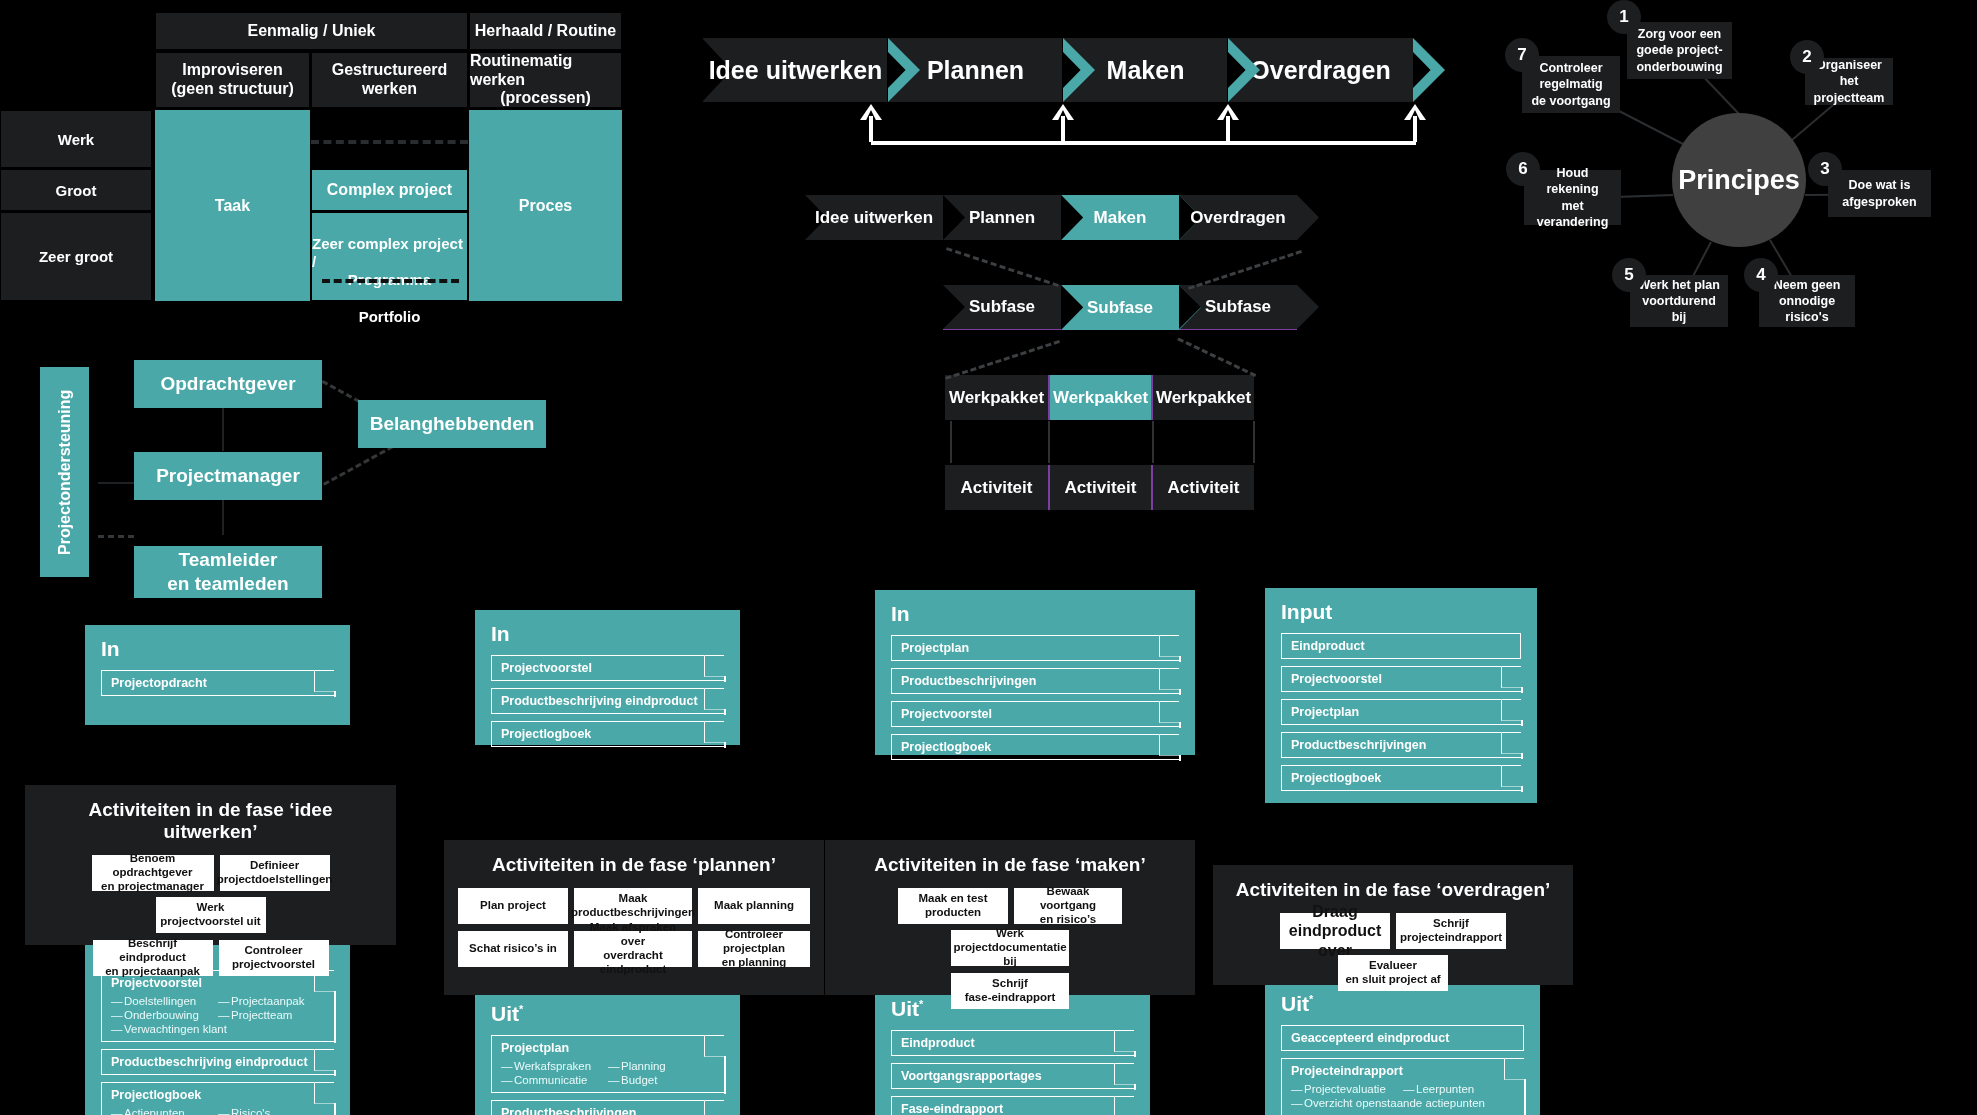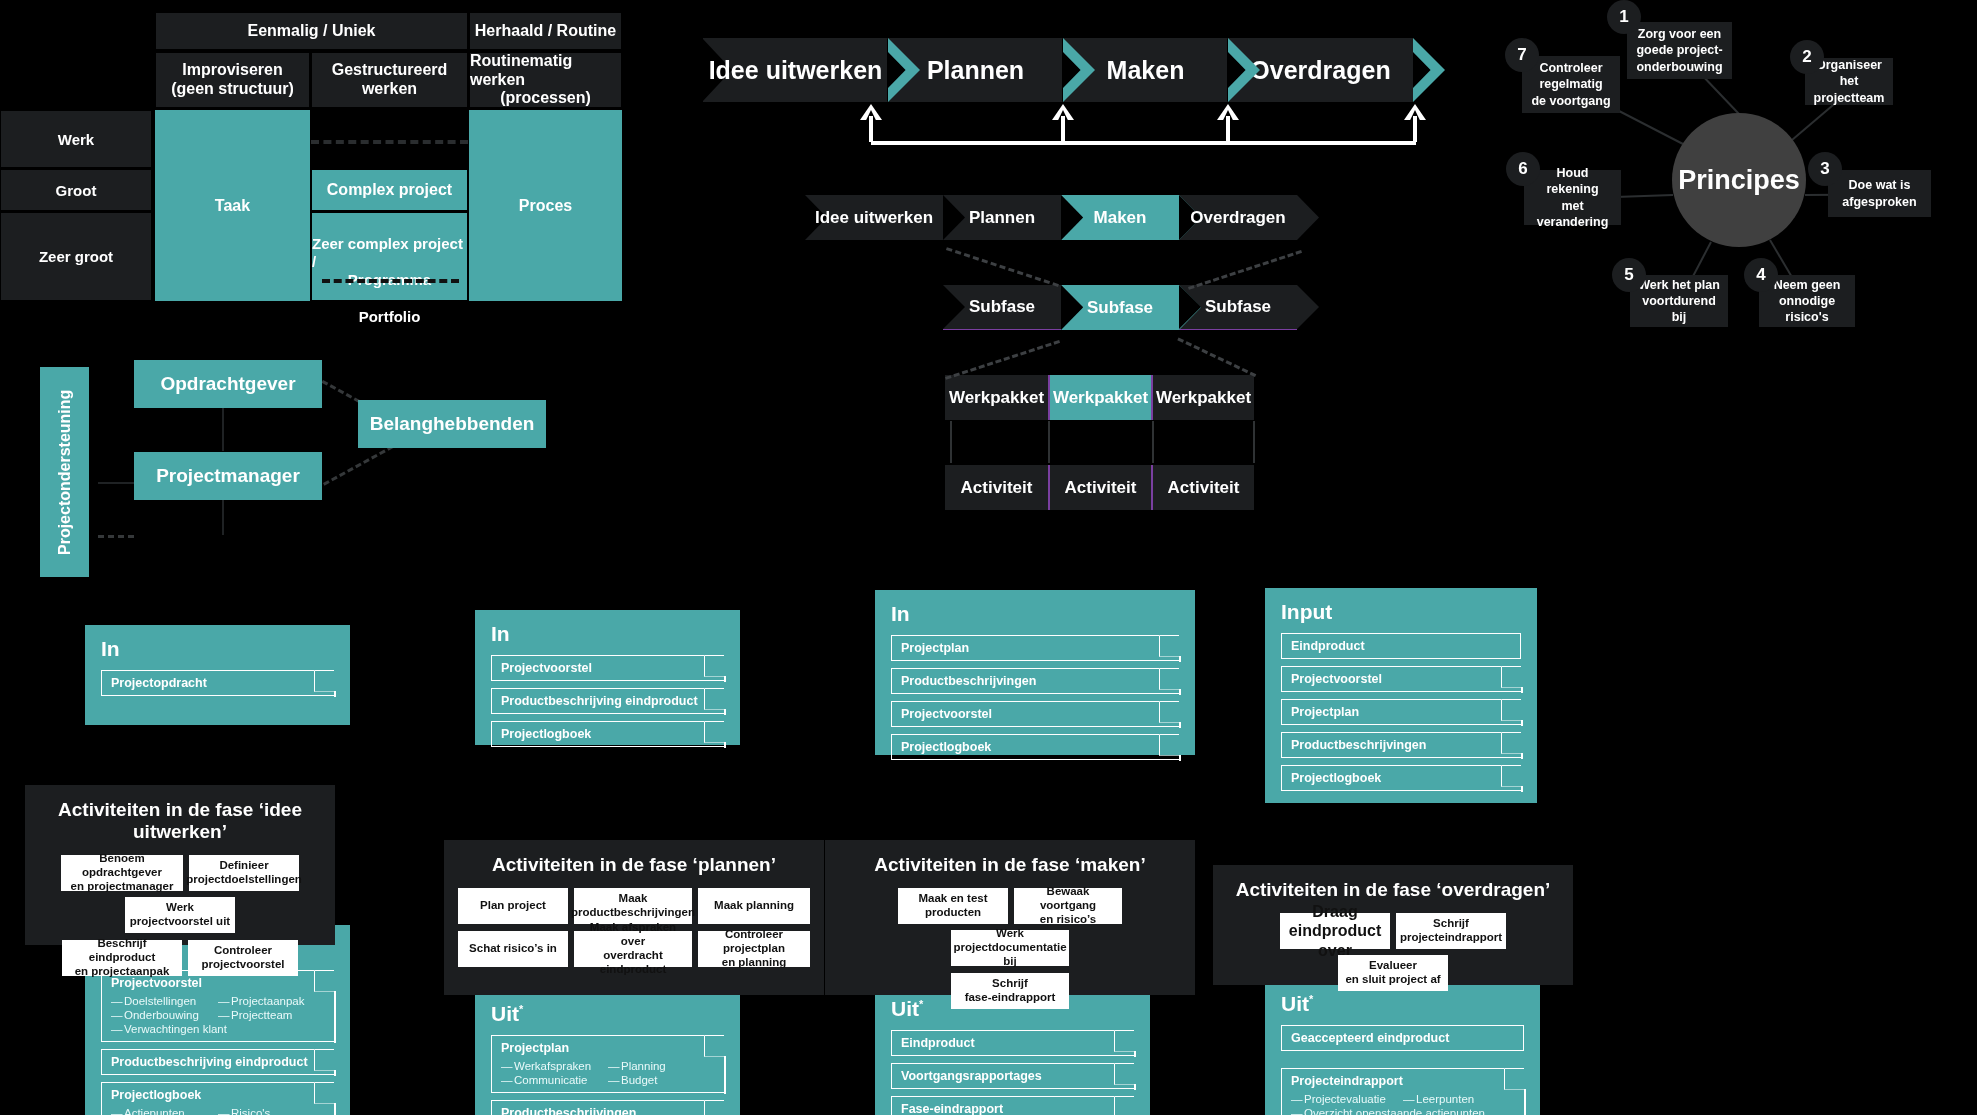--- a/index.html
+++ b/index.html
@@ -246,20 +246,24 @@
 <div class="abs" id="org">
     <div style="position: absolute; left: 222px; top: 52px; width: 2px; height: 44px; background: rgb(31, 34, 36);"></div>
     <div style="position: absolute; left: 222px; top: 132px; width: 2px; height: 48px; background: rgb(31, 34, 36);"></div>
     <div style="position: absolute; left: 98px; top: 127px; width: 36px; height: 2px; background: rgb(31, 34, 36);"></div>
     <div style="position: absolute; left: 98px; top: 180px; width: 36px; height: 0px; border-top: 3px dashed rgb(53, 56, 58); transform-origin: 0px 0px; transform: rotate(0deg);"></div>
     <div style="position: absolute; left: 323px; top: 25px; width: 87.7097px; height: 0px; border-top: 3px dashed rgb(53, 56, 58); transform-origin: 0px 0px; transform: rotate(28.6105deg);"></div>
     <div style="position: absolute; left: 323px; top: 128px; width: 87.7097px; height: 0px; border-top: 3px dashed rgb(53, 56, 58); transform-origin: 0px 0px; transform: rotate(-28.6105deg);"></div>
     <div class="orgbox vert" style="position: absolute; left: 40px; top: 12px; width: 49px; height: 210px; font-size: 16px;">Projectondersteuning</div>
     <div class="orgbox" style="position: absolute; left: 134px; top: 5px; width: 188px; height: 48px;">Opdrachtgever</div>
     <div class="orgbox" style="position: absolute; left: 134px; top: 97px; width: 188px; height: 48px;">Projectmanager</div>
+    <div class="orgbox" style="position: absolute; left: 134px; top: 191px; width: 188px; height: 52px; flex-direction: column;">
+      <span>Teamleider</span>
+      <span>en teamleden</span>
+    </div>
     <div class="orgbox" style="position: absolute; left: 358px; top: 45px; width: 188px; height: 48px;">Belanghebbenden</div>
   </div>
 
 <div class="abs" id="principes">
     <div class="spoke" style="position: absolute; left: 279px; top: 113px; width: 86.2931px; height: 2px; transform: rotate(-133.591deg);"></div>
     <div class="spoke" style="position: absolute; left: 331.797px; top: 138.751px; width: 88.2832px; height: 2px; transform: rotate(-40.4278deg);"></div>
     <div class="spoke" style="position: absolute; left: 344.536px; top: 193.93px; width: 74.9653px; height: 2px; transform: rotate(-0.328713deg);"></div>
     <div class="spoke" style="position: absolute; left: 310.455px; top: 239.157px; width: 71.8336px; height: 2px; transform: rotate(59.4193deg);"></div>
     <div class="spoke" style="position: absolute; left: 250.685px; top: 240.723px; width: 68.0975px; height: 2px; transform: rotate(117.728deg);"></div>
     <div class="spoke" style="position: absolute; left: 213.464px; top: 193.93px; width: 101.027px; height: 2px; transform: rotate(177.975deg);"></div>
@@ -303,21 +307,21 @@
     </div>
     <div class="pnum" style="position: absolute; left: 45px; top: 38px; width: 34px; height: 34px;">7</div>
     <div class="pcircle" style="position: absolute; left: 212px; top: 113px; width: 134px; height: 134px;">Principes</div>
   </div>
 
 <div class="abs" id="phase-blocks" style="left:0;top:660px;width:1977px;height:455px;">
     <div class="io-panel" style="position: absolute; left: 85px; top: -35px; width: 265px; height: 100px; padding: 12px 16px 14px; z-index: 1;">
       <div class="io-title" style="margin-bottom: 9px;">In</div>
       <div class="doc fold" style="margin-bottom: 7px;"><span>Projectopdracht</span><div class="fold-shape"></div><div class="rightedge"></div></div>
     </div>
-    <div class="act-panel" style="position: absolute; left: 25px; top: 125px; width: 310px; height: 160px; padding: 14px;">
+    <div class="act-panel" style="position: absolute; left: 25px; top: 125px; width: 371px; height: 160px; padding: 14px;">
       <div class="act-title" style="font-size: 19px; margin-bottom: 12px;">Activiteiten in de fase ‘idee uitwerken’</div>
       <div class="act-grid" style="margin-bottom: 7px; gap: 6px;">
         <div class="act" style="width: 122px; height: 36px; font-size: 11.5px; padding: 2px 4px; flex-direction: column;">
           <span>Benoem opdrachtgever</span>
           <span>en projectmanager</span>
         </div>
         <div class="act" style="width: 110px; height: 36px; font-size: 11.5px; padding: 2px 4px; flex-direction: column;">
           <span>Definieer</span>
           <span>projectdoelstellingen</span>
         </div>
@@ -449,20 +453,20 @@
           <span>projecteindrapport</span>
         </div>
         <div class="act" style="width: 110px; height: 36px; font-size: 11.5px; padding: 2px 4px; flex-direction: column;">
           <span>Evalueer</span>
           <span>en sluit project af</span>
         </div>
       </div>
     </div>
     <div class="io-panel" style="position: absolute; left: 1265px; top: 320px; width: 275px; height: 160px; padding: 12px 16px 10px; z-index: 1;">
       <div class="io-title" style="margin-bottom: 9px;"><span>Uit</span><sup>*</sup></div>
-      <div class="doc" style="margin-bottom: 17px; border-right: 1.5px solid rgb(255, 255, 255);"><span>Geaccepteerd eindproduct</span></div>
+      <div class="doc" style="margin-bottom: 7px; border-right: 1.5px solid rgb(255, 255, 255);"><span>Geaccepteerd eindproduct</span></div>
       <div class="doc fold" style="margin-bottom: 7px;"><span>Projecteindrapport</span><div class="sublist">
           <div class="si"><span class="dash">—</span><span>Projectevaluatie</span></div>
           <div class="si"><span class="dash">—</span><span>Leerpunten</span></div>
           <div class="si"><span class="dash">—</span><span>Overzicht openstaande actiepunten</span></div>
         </div><div class="fold-shape"></div><div class="rightedge"></div></div>
     </div>
   </div>
 
 </body></html>

